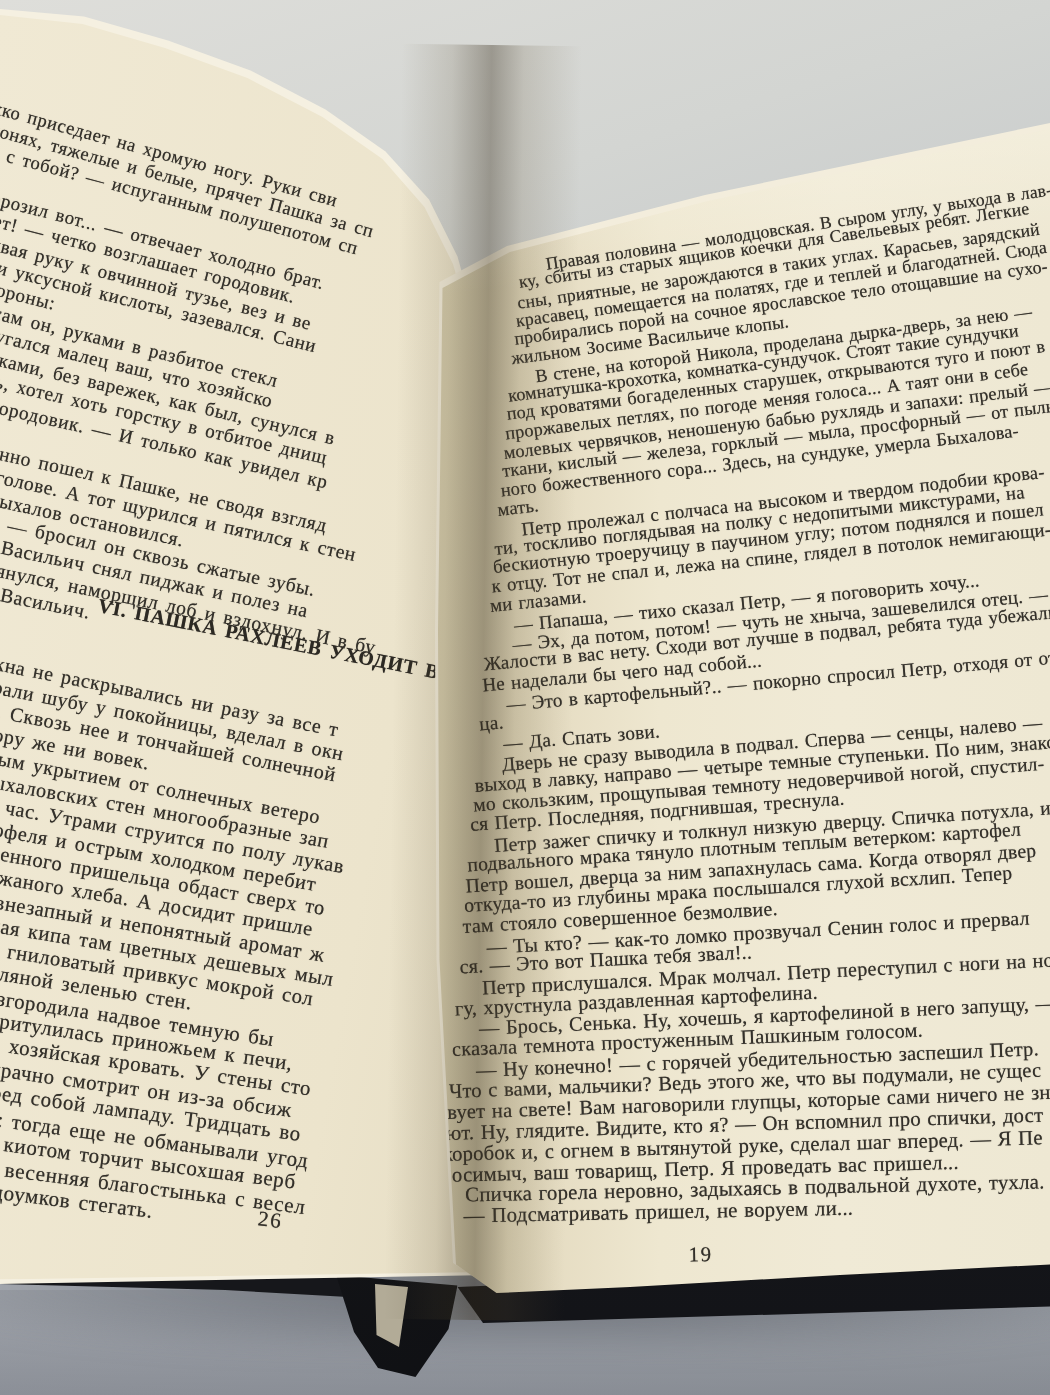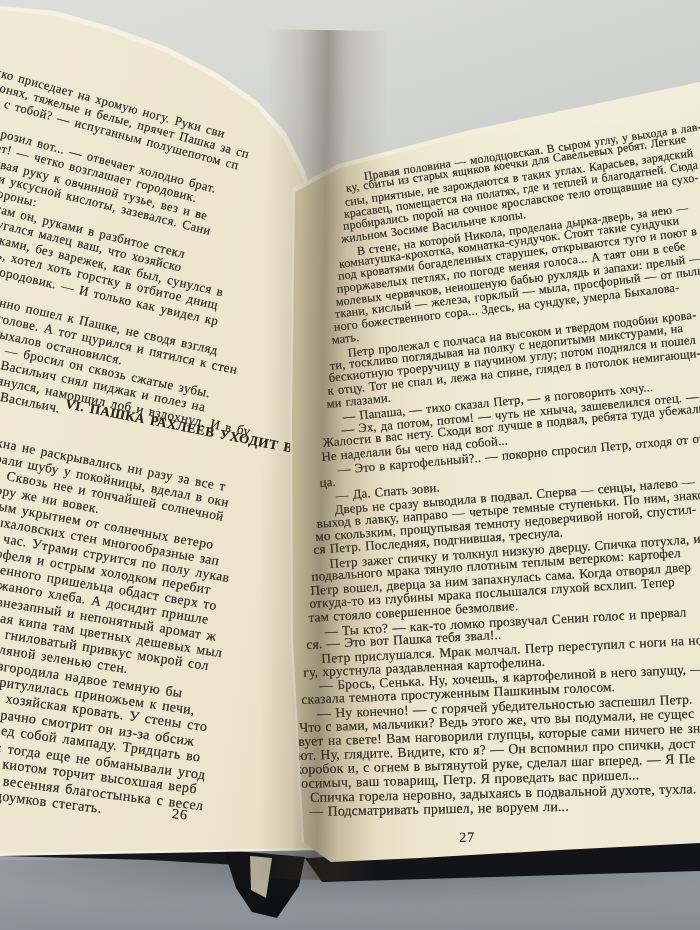--- a/index.html
+++ b/index.html
@@ -196,18 +196,18 @@
         <div class="bline right-ink" style="left: 319.224px; top: 678.433px; font-size: 13.53px; transform: rotate(-2.51deg);">— Брось, Сенька. Ну, хочешь, я картофелиной в него запущу, —</div>
         <div class="bline right-ink" style="left: 301.102px; top: 692.245px; font-size: 13.58px; transform: rotate(-2.36deg);">сказала темнота простуженным Пашкиным голосом.</div>
         <div class="bline right-ink" style="left: 316.98px; top: 706.096px; font-size: 13.62px; transform: rotate(-2.21deg);">— Ну конечно! — с горячей убедительностью заспешил Петр.</div>
         <div class="bline right-ink" style="left: 298.857px; top: 719.986px; font-size: 13.67px; transform: rotate(-2.06deg);">Что с вами, мальчики? Ведь этого же, что вы подумали, не сущес</div>
         <div class="bline right-ink" style="left: 297.735px; top: 733.914px; font-size: 13.72px; transform: rotate(-1.91deg);">вует на свете! Вам наговорили глупцы, которые сами ничего не зн</div>
         <div class="bline right-ink" style="left: 296.612px; top: 747.882px; font-size: 13.77px; transform: rotate(-1.76deg);">ют. Ну, глядите. Видите, кто я? — Он вспомнил про спички, дост</div>
         <div class="bline right-ink" style="left: 295.49px; top: 761.888px; font-size: 13.81px; transform: rotate(-1.6deg);">коробок и, с огнем в вытянутой руке, сделал шаг вперед. — Я Пе</div>
         <div class="bline right-ink" style="left: 294.367px; top: 775.933px; font-size: 13.86px; transform: rotate(-1.45deg);">Зосимыч, ваш товарищ, Петр. Я проведать вас пришел...</div>
         <div class="bline right-ink" style="left: 310.245px; top: 790.016px; font-size: 13.91px; transform: rotate(-1.3deg);">Спичка горела неровно, задыхаясь в подвальной духоте, тухла.</div>
         <div class="bline right-ink" style="left: 309.122px; top: 804.139px; font-size: 13.95px; transform: rotate(-1.15deg);">— Подсматривать пришел, не воруем ли...</div>
-        <div class="bline right-ink pnum" style="left: 459px; top: 830.3px; font-size: 14px; transform: rotate(-1deg);">27</div>
+        <div class="bline right-ink pnum" style="left: 459px; top: 830.3px; font-size: 14px; transform: rotate(-1deg);">19</div>
       </div>
   </div>
 
   <div class="gutter"></div>
 </div>
 
 </body></html>

